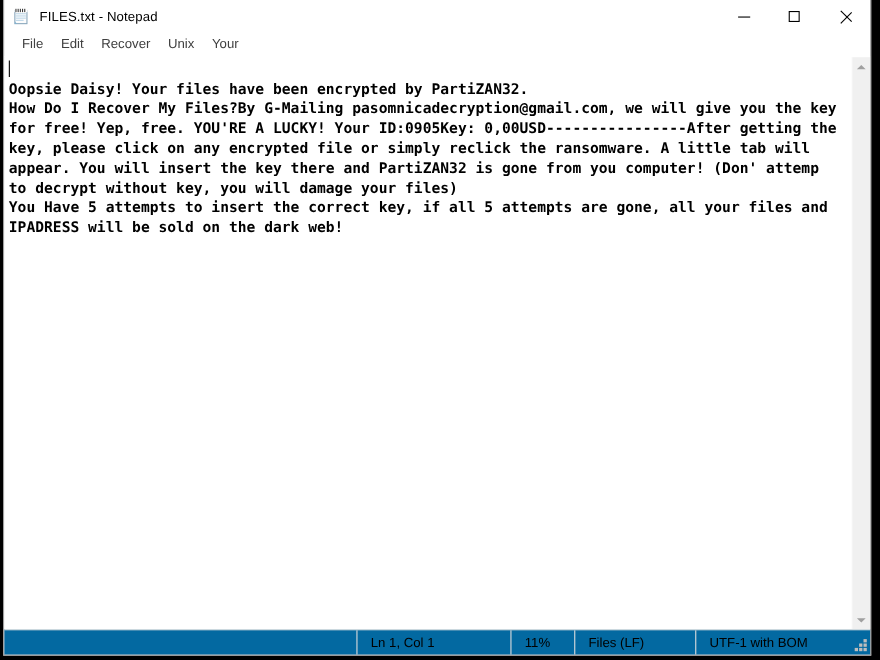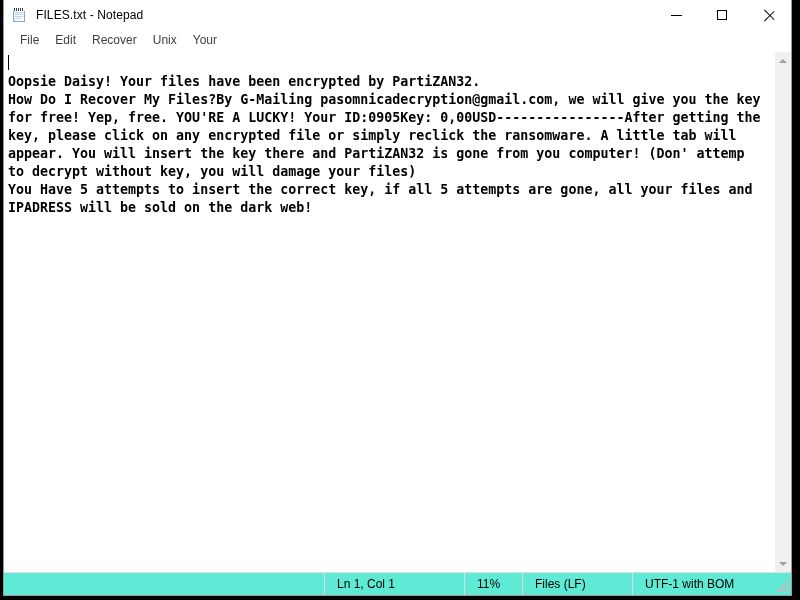--- a/index.html
+++ b/index.html
@@ -203,21 +203,21 @@
   #vscroll-track {
     flex: 1 1 auto;
     width: 17px;
     background: #f0f0f0;
   }
 
   
   #status-bar {
     height: 23px;
     min-height: 23px;
-    background: #5eead4;
+    background: #0369a1;
     border-top: 1px solid #dfdfdf;
     display: flex;
     align-items: stretch;
     font-size: 12px;
     color: #000000;
     user-select: none;
   }
   #status-spacer {
     flex: 1 1 auto;
     border-right: 1px solid #dcdcdc;

